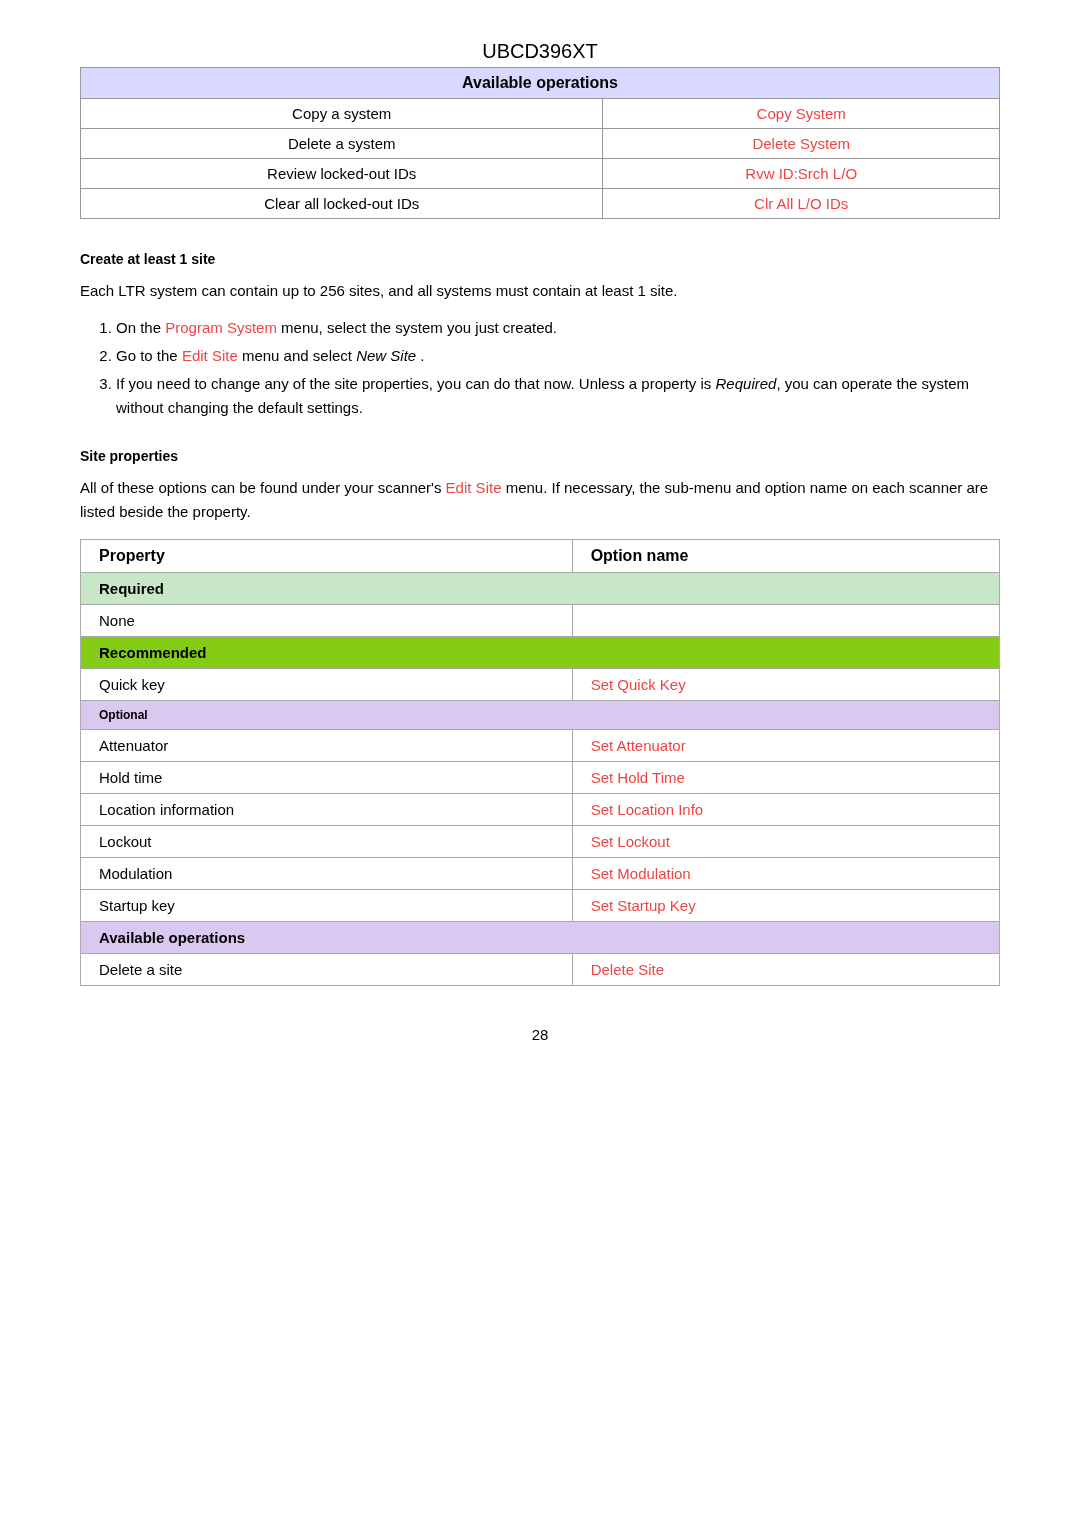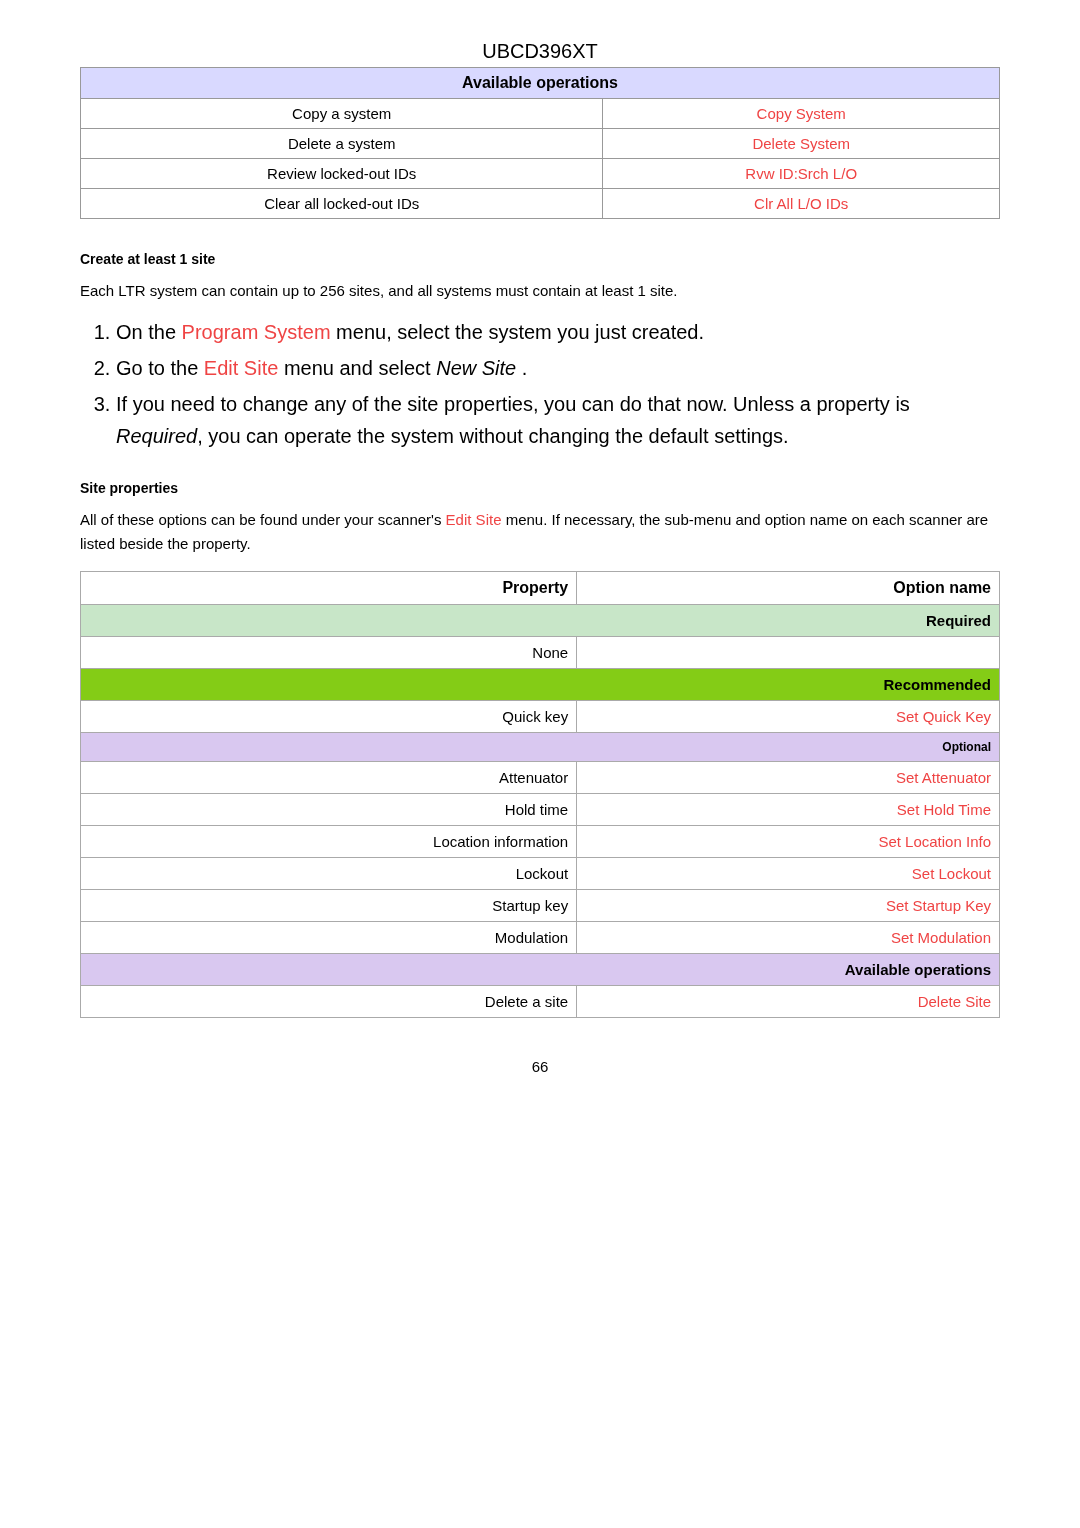--- a/index.html
+++ b/index.html
@@ -57,34 +57,34 @@
       line-height: 1.55;
       margin-bottom: 14px;
     }
 
     
     ol {
       margin-left: 36px;
       margin-bottom: 14px;
     }
     ol li {
-      font-size: 20px;
+      font-size: 15px;
       line-height: 1.6;
       margin-bottom: 4px;
     }
 
     
     .props-table {
       margin-top: 16px;
       margin-bottom: 32px;
     }
     .props-table td {
       border: 1px solid #aaa;
-      padding: 7px 8px;
-      text-align: right;
+      padding: 7px 18px;
+      text-align: left;
     }
     .props-header-row td {
       font-weight: bold;
       font-size: 16px;
       background: #fff;
     }
     .section-required td {
       background: #c8e6c8;
       font-weight: bold;
       font-size: 15px;
@@ -200,33 +200,33 @@
     </tr>
     <tr>
       <td>Location information</td>
       <td class="link-blue">Set Location Info</td>
     </tr>
     <tr>
       <td>Lockout</td>
       <td class="link-blue">Set Lockout</td>
     </tr>
     <tr>
+      <td>Modulation</td>
+      <td class="link-blue">Set Modulation</td>
+    </tr>
+    <tr>
       <td>Startup key</td>
       <td class="link-blue">Set Startup Key</td>
     </tr>
-    <tr>
-      <td>Modulation</td>
-      <td class="link-blue">Set Modulation</td>
-    </tr>
 
     <tr class="section-available-ops">
       <td colspan="2">Available operations</td>
     </tr>
     <tr>
       <td>Delete a site</td>
       <td class="link-blue">Delete Site</td>
     </tr>
   </tbody>
     </table>
 
-  <div class="page-number">66</div>
+  <div class="page-number">28</div>
 
 </div>
 
 </body></html>

